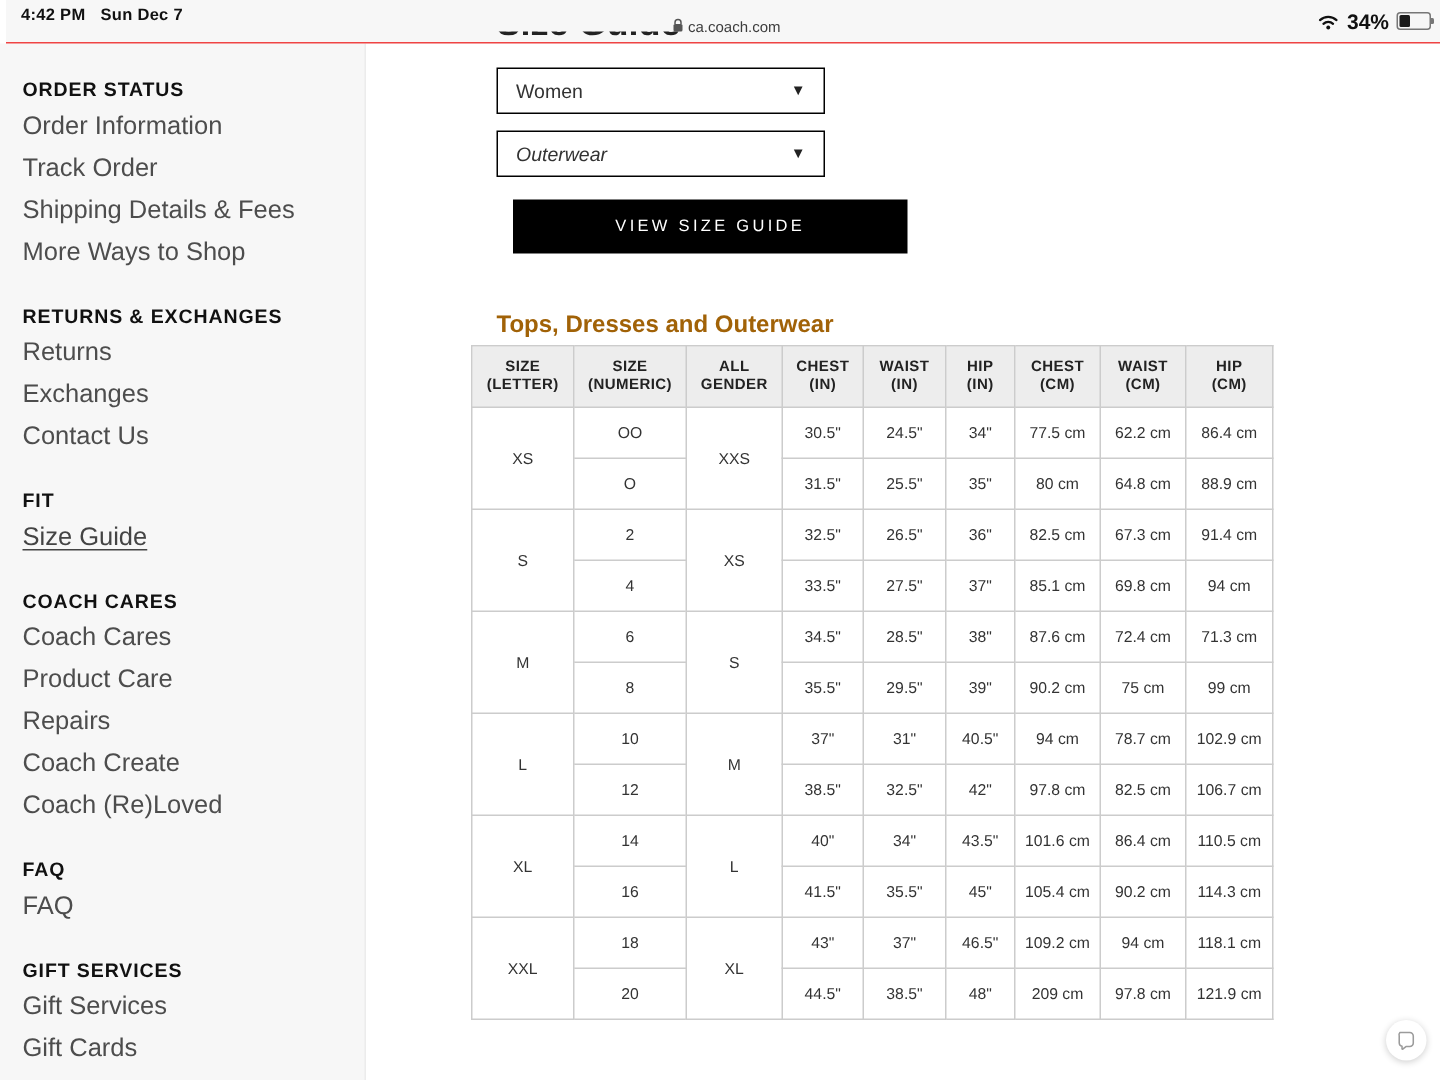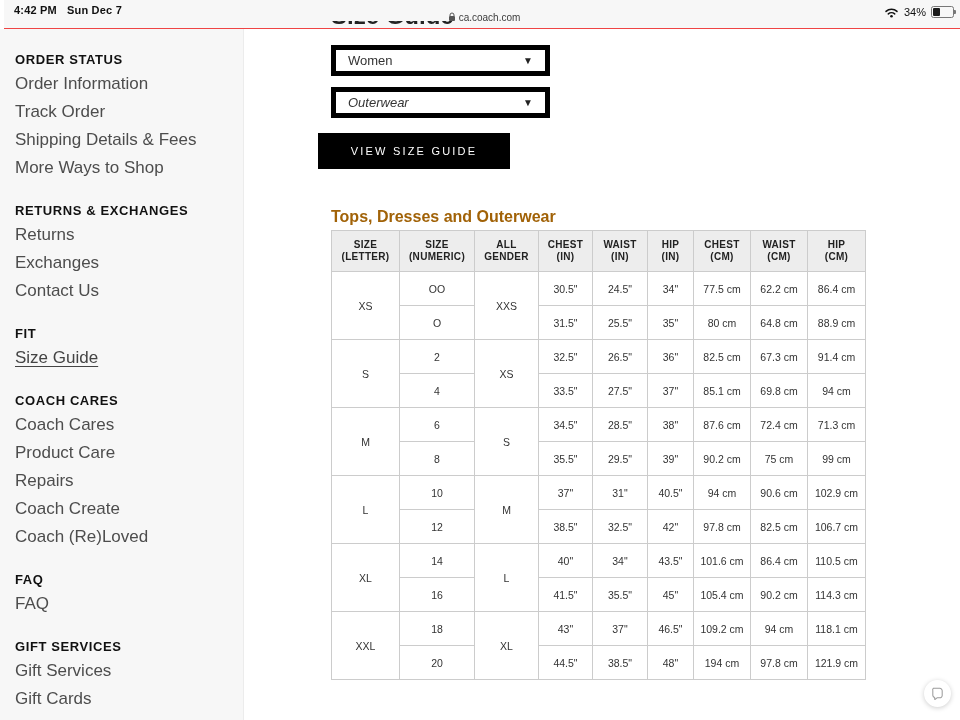--- a/index.html
+++ b/index.html
@@ -14,21 +14,21 @@
     background:#f7f7f7;border-bottom:1px solid #ef4444;z-index:5;
   }
   .sb-left{position:absolute;left:10px;top:4px;font-size:11px;font-weight:700;color:#111;letter-spacing:.2px;}
   .sb-left .date{margin-left:10px;}
   .sb-url{
     position:absolute;left:0;right:0;top:12px;text-align:center;
     font-size:10px;color:#3c3c3c;
   }
   .sb-url svg{vertical-align:-1px;margin-right:3px;}
   .sb-right{position:absolute;right:10px;top:6px;display:flex;align-items:center;gap:5px;}
-  .sb-batt-pct{font-size:11px;font-weight:400;color:#111;}
+  .sb-batt-pct{font-size:14px;font-weight:700;color:#111;}
   .batt{position:relative;width:21px;height:10px;border:1px solid #777;border-radius:2.5px;display:inline-block;}
   .batt-fill{position:absolute;left:1px;top:1px;bottom:1px;width:33%;background:#1a1a1a;border-radius:1px;}
   .batt-nub{position:absolute;right:-3px;top:2.5px;width:2px;height:4px;background:#777;border-radius:0 1px 1px 0;}
   
   .clipped-heading{
     position:absolute;left:331px;top:21px;width:160px;height:8px;
     overflow:hidden;z-index:6;pointer-events:none;
   }
   .clipped-heading span{display:block;margin-top:-19px;font-size:24px;font-weight:700;color:#222;}
   
@@ -37,36 +37,36 @@
     background:#f7f7f7;border-right:1px solid #ececec;
     padding:2px 0 16px 15px;box-sizing:border-box;
   }
   .side-header{margin:21px 0 3px;font-size:13px;font-weight:800;letter-spacing:.6px;color:#111;}
   .side-item{padding:4px 0;font-size:17px;color:#4d4d4d;cursor:pointer;width:max-content;}
   .side-item.active{text-decoration:underline;text-underline-offset:3px;color:#444;}
   
   .main{position:absolute;left:244px;top:29px;right:0;bottom:0;background:#fff;}
   .select-box{
     position:absolute;left:87px;width:219px;height:31px;box-sizing:border-box;
-    border:5px solid #000000;background:#fff;border-radius:0;
+    border:1px solid #000000;background:#fff;border-radius:0;
     font-size:13px;color:#333;display:flex;align-items:center;
     padding:0 12px;justify-content:space-between;cursor:pointer;
   }
   .select-box .caret{font-size:10px;color:#222;}
   .sel-gender{top:16px;}
   .sel-category{top:58px;font-style:italic;}
   .view-btn{
-    position:absolute;left:74px;top:104px;width:192px;height:36px;
+    position:absolute;left:98px;top:104px;width:263px;height:36px;
     background:#000;color:#fff;border:none;font-size:11px;letter-spacing:2.2px;
     font-family:"Liberation Sans",sans-serif;cursor:pointer;
   }
   .table-title{position:absolute;left:87px;top:166px;font-size:16px;font-weight:700;color:#a16207;}
   
   .size-table{
-    position:absolute;left:87px;top:201px;border-collapse:collapse;table-layout:fixed;
+    position:absolute;left:70px;top:201px;border-collapse:collapse;table-layout:fixed;
   }
   .size-table th,.size-table td{
     border:1px solid #ccc;text-align:center;vertical-align:middle;
     font-size:10px;color:#333;padding:0;
   }
   .size-table th{
     background:#ededed;height:40px;font-weight:700;color:#222;
     letter-spacing:.3px;line-height:12px;
   }
   .size-table td{height:33px;font-size:10.5px;}
@@ -238,21 +238,21 @@
           <td>99 cm</td>
         </tr>
         <tr>
           <td rowspan="2">L</td>
           <td>10</td>
           <td rowspan="2">M</td>
           <td>37"</td>
           <td>31"</td>
           <td>40.5"</td>
           <td>94 cm</td>
-          <td>90.6 cm</td>
+          <td>78.7 cm</td>
           <td>102.9 cm</td>
         </tr>
         <tr>
           <td>12</td>
           <td>38.5"</td>
           <td>32.5"</td>
           <td>42"</td>
           <td>97.8 cm</td>
           <td>82.5 cm</td>
           <td>106.7 cm</td>
@@ -286,21 +286,21 @@
           <td>46.5"</td>
           <td>109.2 cm</td>
           <td>94 cm</td>
           <td>118.1 cm</td>
         </tr>
         <tr>
           <td>20</td>
           <td>44.5"</td>
           <td>38.5"</td>
           <td>48"</td>
-          <td>194 cm</td>
+          <td>209 cm</td>
           <td>97.8 cm</td>
           <td>121.9 cm</td>
         </tr>
       </tbody>
   </table>
 </main>
 
 <button class="chat-btn">
   <svg width="15" height="15" viewBox="0 0 16 16">
     <path d="M3.5 2.5h7a2.5 2.5 0 0 1 2.5 2.5v5a2.5 2.5 0 0 1-2.5 2.5H7.8l-2.3 1.8a.3.3 0 0 1-.5-.25V12.3A2.5 2.5 0 0 1 3 10V5a2.5 2.5 0 0 1 .5-2.5z" fill="none" stroke="#9b9b9b" stroke-width="1.1" stroke-linejoin="round"></path>

